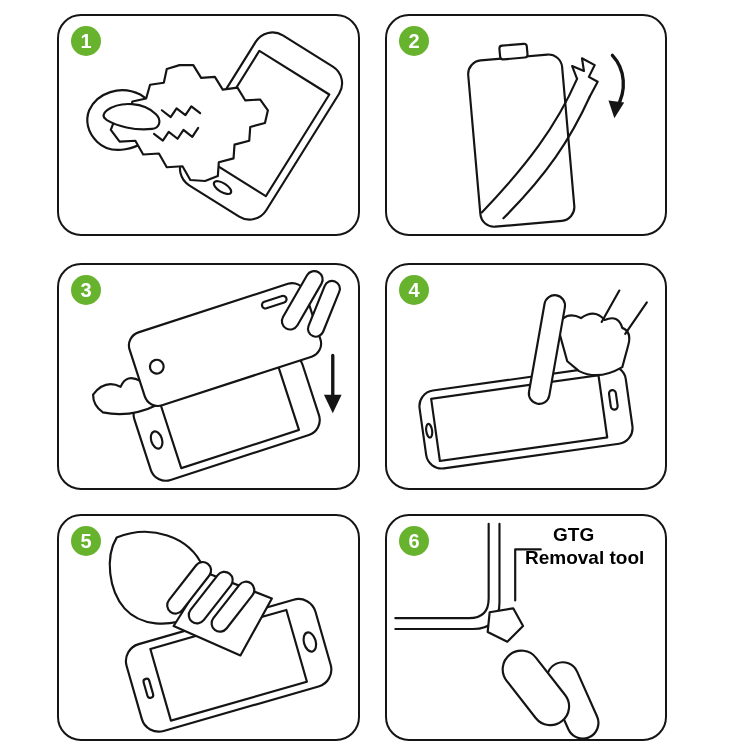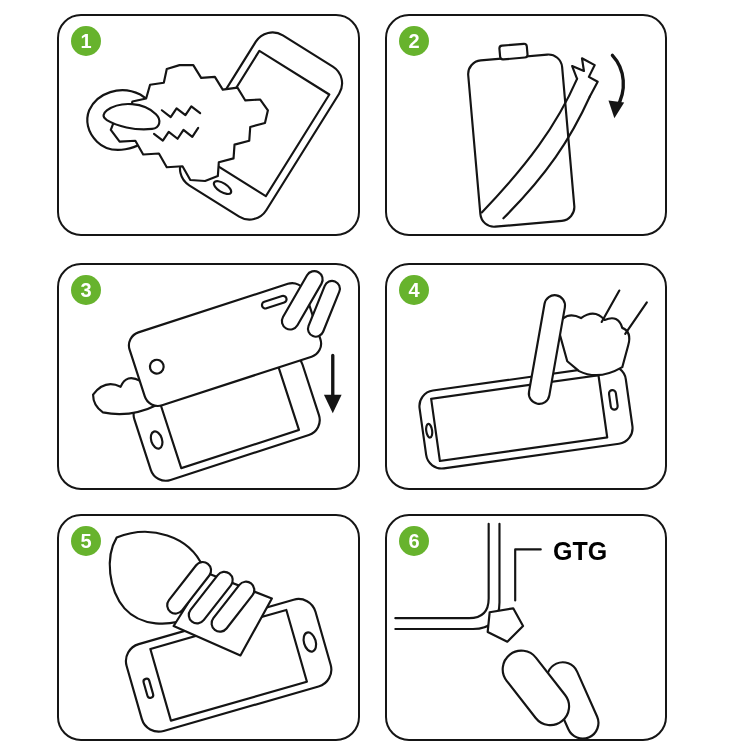--- a/index.html
+++ b/index.html
@@ -29,22 +29,22 @@
   .art { position: absolute; left: 0; top: 0; width: 100%; height: 100%; }
   .art path, .art rect, .art ellipse, .art circle,
   .art line, .art polygon, .art polyline {
     stroke: #141414; stroke-width: 2.2; fill: none;
     stroke-linecap: round; stroke-linejoin: round;
   }
   .art .fw { fill: #ffffff; }
   .art .fd { fill: #141414; stroke: none; }
   .art .thick { stroke-width: 3.4; }
   .tool-label {
-    position: absolute; left: 138px; top: 20px; z-index: 2;
-    color: #000000; font-weight: bold; font-size: 25px; line-height: 1.2;
+    position: absolute; left: 138px; top: 8px; z-index: 2;
+    color: #000000; font-weight: bold; font-size: 19px; line-height: 1.2;
     white-space: nowrap;
   }
   .tool-label .l1 { margin-left: 28px; }
 </style>
 </head>
 <body>
 
 <div class="stage">
 
   <section class="panel p1">
@@ -144,20 +144,21 @@
             <rect class="fw" x="168" y="62" width="17" height="60" rx="8.5"></rect>
           </g>
       </g>
     </svg>
   </section>
 
   <section class="panel p6">
     <div class="badge" style="background-color: rgb(103, 179, 45);">6</div>
     <div class="tool-label">
       <div class="l1">GTG</div>
+      <div class="l2">Removal tool</div>
     </div>
     <svg class="art" viewBox="0 0 282 227">
       <path d="M103,8 L103,84 Q103,104 83,104 L8,104"></path>
       <path d="M114,8 L114,88 Q114,115 87,115 L8,115"></path>
       <path d="M156,34 L130,34 L130,86"></path>
       <g transform="rotate(-24 190 186)">
         <rect class="fw" x="172" y="146" width="32" height="82" rx="16"></rect>
       </g>
       <g transform="rotate(-38 150 172)">
         <rect class="fw" x="130" y="132" width="38" height="86" rx="19"></rect>

